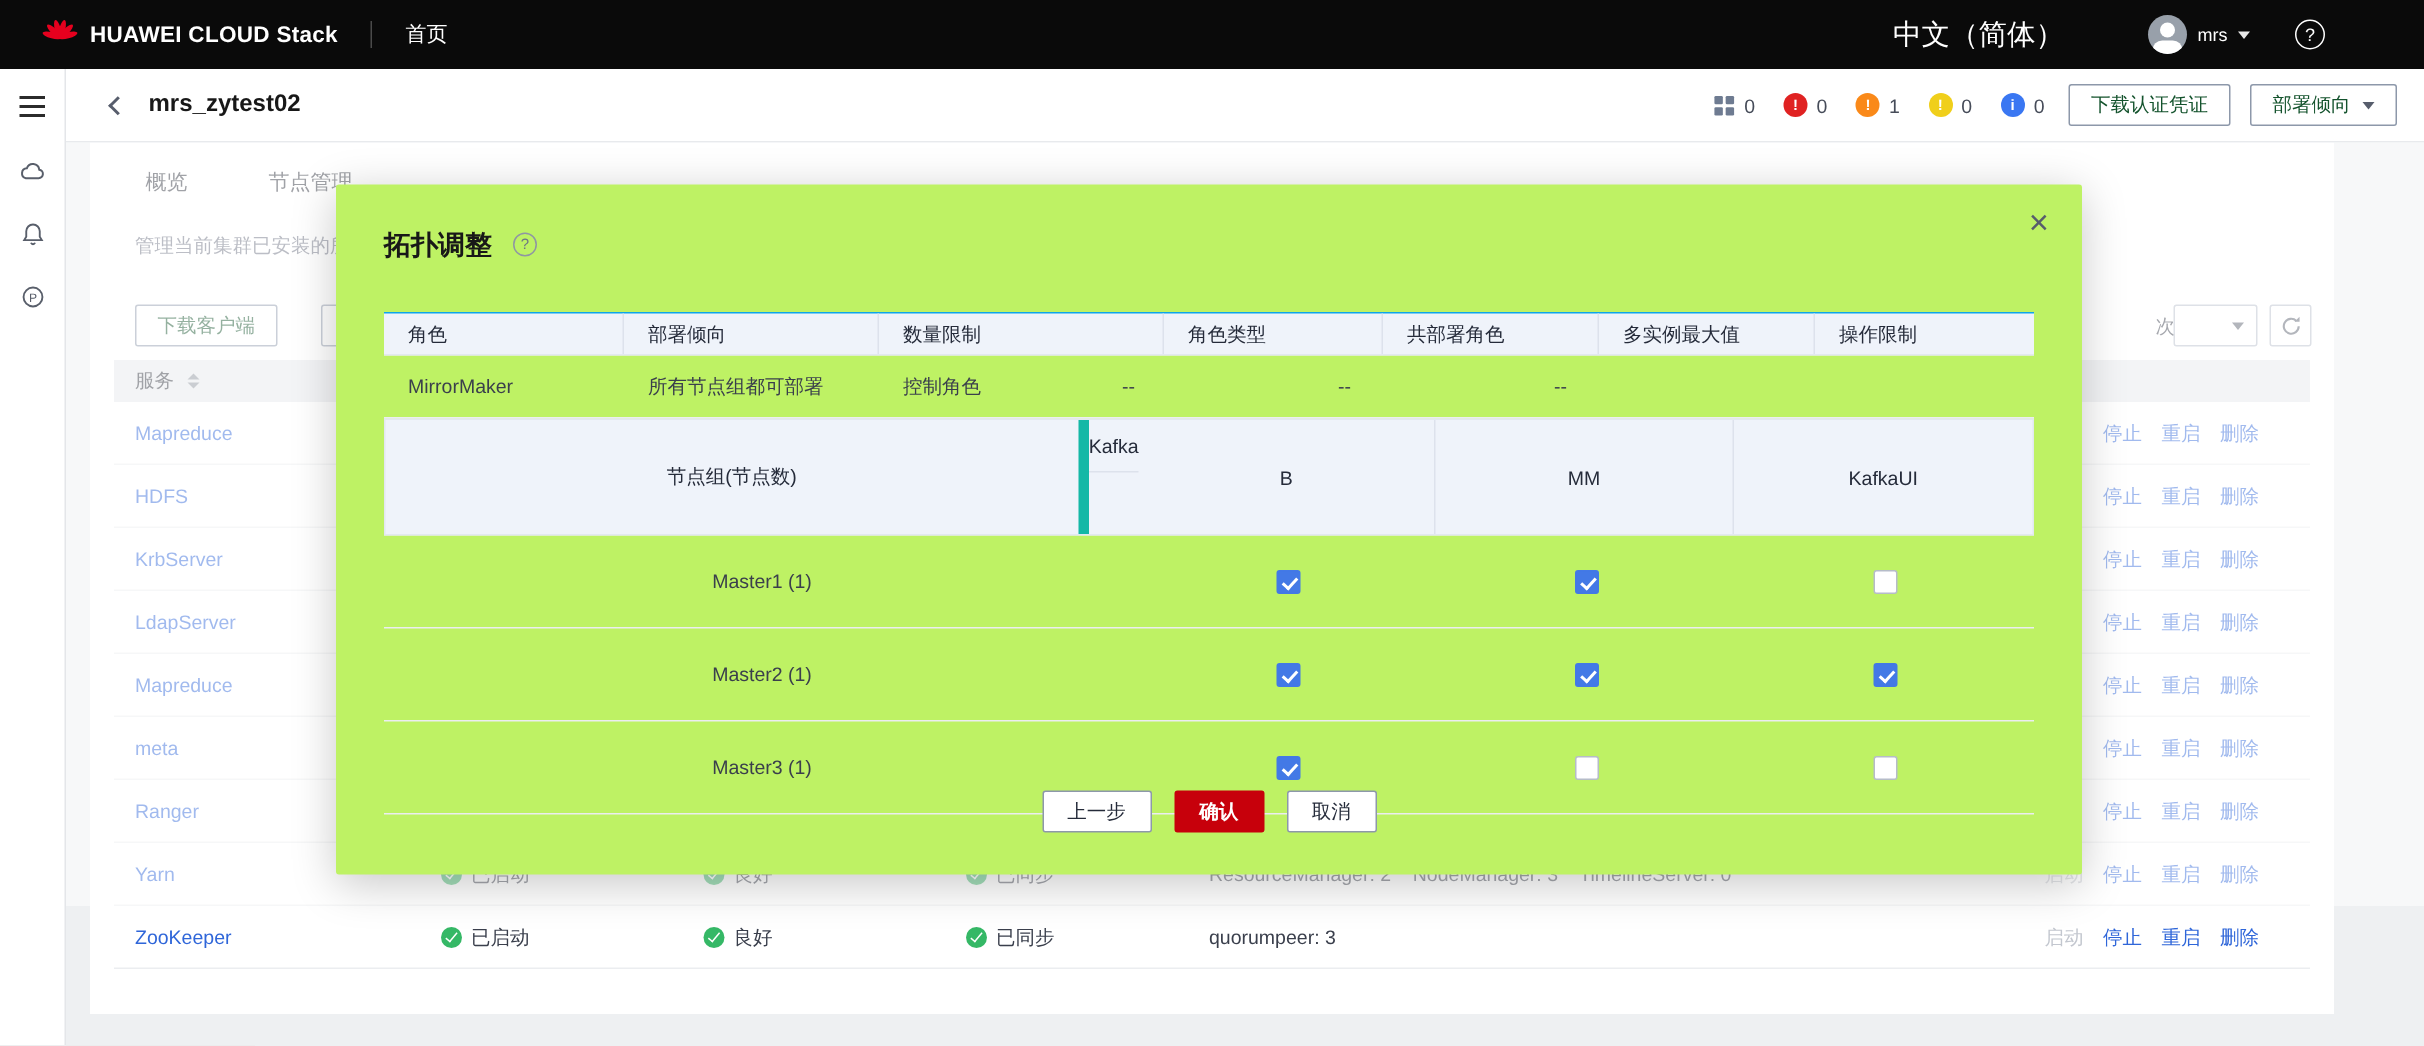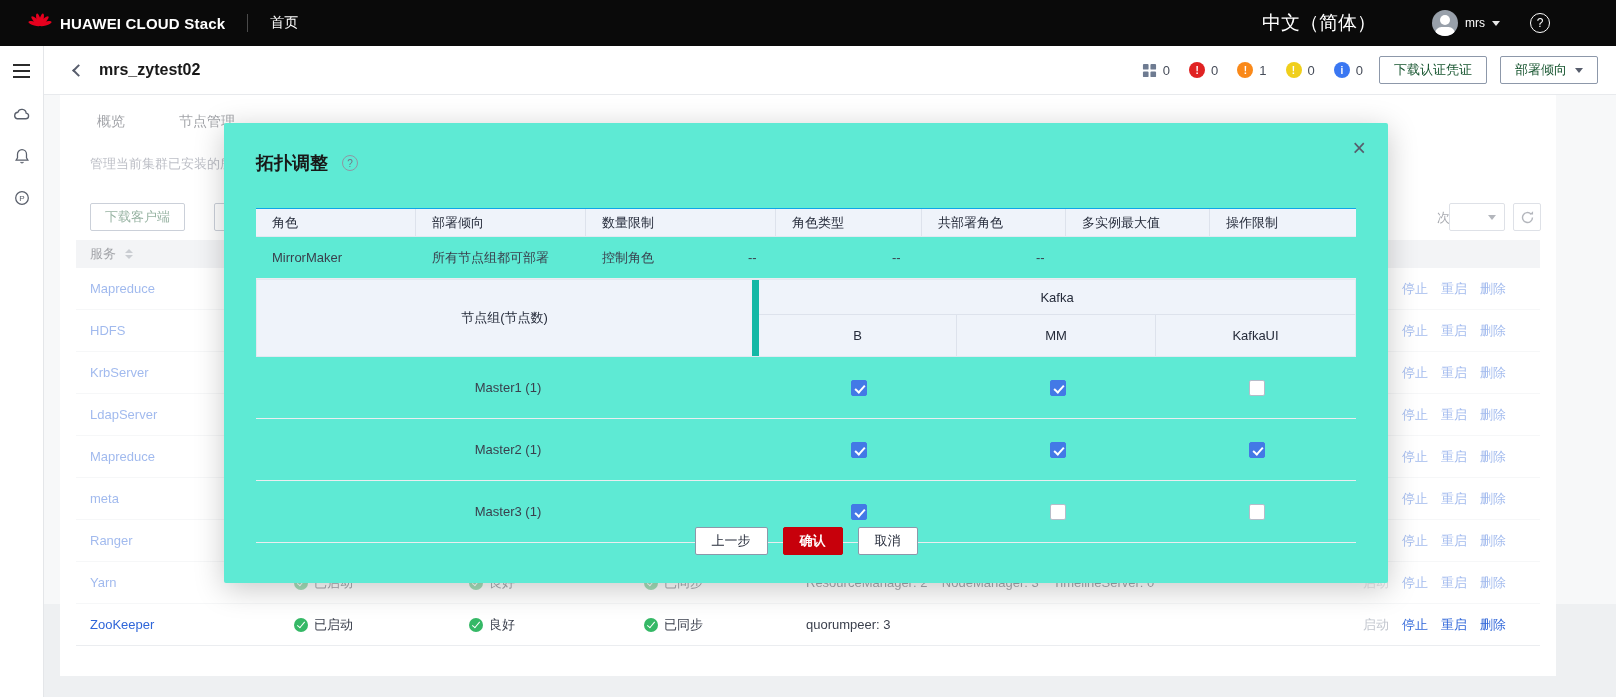--- a/index.html
+++ b/index.html
@@ -78,38 +78,38 @@
   .okicon{width:14px;height:14px;border-radius:50%;background:var(--success);position:relative;display:inline-block;flex:none}
   .okicon::after{content:"";position:absolute;left:5px;top:2.5px;width:3px;height:7px;border-right:1.5px solid #fff;border-bottom:1.5px solid #fff;transform:rotate(40deg)}
   .ops{position:absolute;right:34px;top:0;height:100%;display:flex;align-items:center;gap:13px}
   .op{color:var(--link);cursor:pointer;text-decoration:none;white-space:nowrap}
   .op.disabled{color:#c3c7cf;cursor:default}
 
   
   .backdrop{position:absolute;left:44px;top:95px;width:1572px;height:509px;background:rgba(255,255,255,.55);z-index:4}
 
   
-  .modal{position:absolute;left:224px;top:123px;width:1164px;height:460px;background:#5eead4;box-shadow:0 6px 30px rgba(0,0,0,.22);border-radius:2px;z-index:10}
+  .modal{position:absolute;left:224px;top:123px;width:1164px;height:460px;background:#bef264;box-shadow:0 6px 30px rgba(0,0,0,.22);border-radius:2px;z-index:10}
   .m-title{position:absolute;left:32px;top:28px;display:flex;align-items:center;gap:14px}
   .m-title-text{font-size:18px;font-weight:bold;color:#181818}
   .q-circle{width:16px;height:16px;border:1px solid #8f96a3;border-radius:50%;display:inline-flex;align-items:center;justify-content:center;font-size:10px;color:#6e7585;cursor:pointer}
   .m-close{position:absolute;right:18px;top:10px;font-size:23px;color:#575d6c;cursor:pointer;line-height:1;padding:4px}
 
   .t1{position:absolute;left:32px;top:85px;width:1100px}
   .t1h{display:flex;height:29px;background:#eff3fa;border-top:1px solid #0ea5e9;border-bottom:1px solid #e3e8f0}
   .t1h .hc{display:flex;align-items:center;padding-left:16px;color:#252b3a;border-right:1px solid #dde2ec;font-size:13px}
   .t1h .hc:last-child{border-right:none}
   .t1r{display:flex;height:42px;border-bottom:1px solid #ebedf0}
   .t1r .dc{display:flex;align-items:center;padding-left:16px;color:#3a3f4c}
   .c0{width:160px}.c1{width:170px}.c2{width:190px}.c3{width:146px}.c4{width:144px}.c5{width:144px}.c6{width:146px}
 
   .t2{position:absolute;left:32px;top:156px;width:1100px}
   .t2h{display:flex;height:78px;border:1px solid #e3e8f0;background:#eff3fa}
   .t2-left{width:504px;display:flex;align-items:center;justify-content:center;border-right:7px solid #14b8a6;color:#252b3a}
-  .t2-right{flex:1;display:flex;flex-direction:column}
+  .t2-right{flex:1;display:flex;flex-direction:row}
   .t2-kafka{height:35px;display:flex;align-items:center;justify-content:center;border-bottom:1px solid #dde2ec;color:#252b3a}
   .t2-subs{flex:1;display:flex}
   .t2-subs .sub{display:flex;align-items:center;justify-content:center;color:#252b3a;border-right:1px solid #dde2ec}
   .t2-subs .sub:last-child{border-right:none}
   .w-b{width:198px}.w-mm{width:199px}.w-ui{width:199px}
   .t2r{display:flex;height:62px;border-bottom:1px solid #ebedf0}
   .t2r .gname{width:504px;display:flex;align-items:center;justify-content:center;color:#3a3f4c}
   .t2r .chkcell{display:flex;align-items:center;justify-content:center}
   .checkbox{width:16px;height:16px;border:1px solid #b6bcc9;border-radius:2px;background:#fff;position:relative;display:inline-block;cursor:pointer}
   .checkbox.checked{background:var(--checkbox);border-color:var(--checkbox)}

